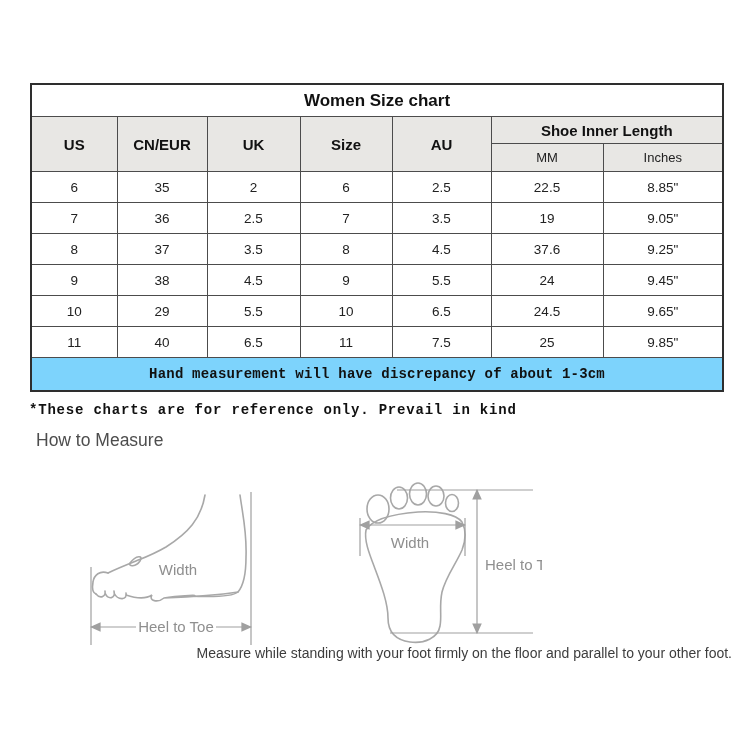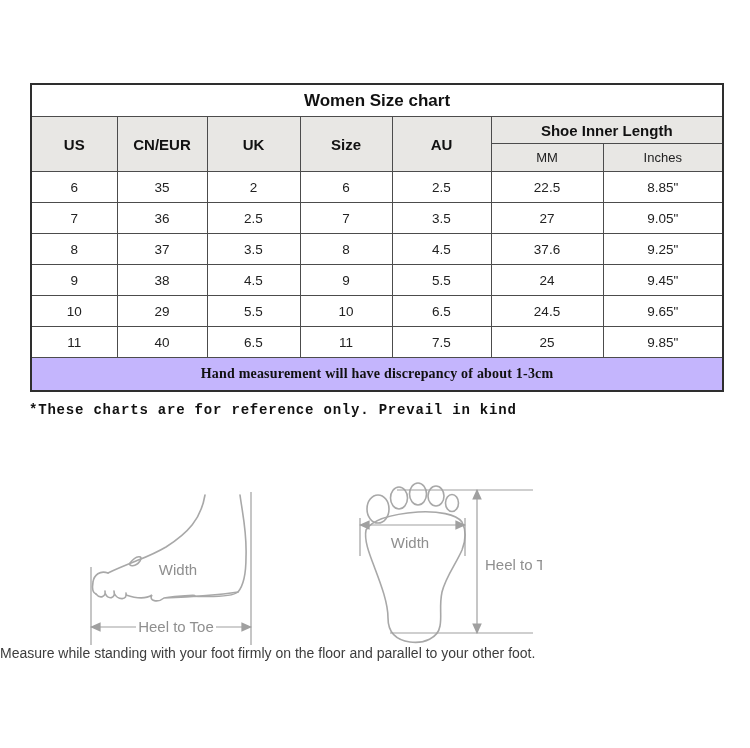--- a/index.html
+++ b/index.html
@@ -20,22 +20,22 @@
   td.chart-title{
     height:31px;font-size:17px;font-weight:bold;background:#ffffff;color:#111;
   }
   th.hdr{
     background:#e8e7e4;font-size:15px;font-weight:bold;color:#111;
   }
   tr.hdr-row1 th{height:26px;}
   tr.hdr-row2 th{height:27px;font-size:13px;font-weight:normal;color:#222;margin-left:24px;}
   td.cell{height:30px;font-size:13.5px;color:#222;background:#fff;}
   td.table-note{
-    height:32px;background:#c4b5fd;
-    font-family:Liberation Serif, serif;
+    height:32px;background:#7dd3fc;
+    font-family:Liberation Mono, monospace;
     font-weight:bold;font-size:14px;letter-spacing:0.2px;color:#111;
   }
   
   .ref-note{
     position:absolute;left:29px;top:402px;
     font-family:"Liberation Mono","DejaVu Sans Mono",monospace;
     font-weight:bold;font-size:14px;letter-spacing:0.8px;color:#111;
     white-space:nowrap;
   }
   .howto-heading{
@@ -44,21 +44,21 @@
   }
   .howto-sub{
     position:absolute;left:36px;top:457px;
     font-size:13.5px;color:#4a4a4a;
   }
   .diagram{position:absolute;}
   .diagram text{
     font-family:"Liberation Sans",sans-serif;font-size:15px;fill:#8f8f8f;
   }
   .caption{
-    position:absolute;left:0;top:645px;width:732px;text-align:left;
+    position:absolute;left:0;top:645px;width:732px;text-align:right;
     font-size:14px;color:#3d3d3d;
   }
 </style>
 </head>
 <body>
 
 <div class="sheet">
 
   <table class="size-chart">
     <colgroup>
@@ -95,21 +95,21 @@
         <td class="cell">2.5</td>
         <td class="cell">22.5</td>
         <td class="cell">8.85"</td>
       </tr>
       <tr>
         <td class="cell">7</td>
         <td class="cell">36</td>
         <td class="cell">2.5</td>
         <td class="cell">7</td>
         <td class="cell">3.5</td>
-        <td class="cell">27</td>
+        <td class="cell">19</td>
         <td class="cell">9.05"</td>
       </tr>
       <tr>
         <td class="cell">8</td>
         <td class="cell">37</td>
         <td class="cell">3.5</td>
         <td class="cell">8</td>
         <td class="cell">4.5</td>
         <td class="cell">37.6</td>
         <td class="cell">9.25"</td>
@@ -142,20 +142,21 @@
         <td class="cell">9.85"</td>
       </tr>
 
       <tr>
         <td class="table-note" colspan="7">Hand measurement will have discrepancy of about 1-3cm</td>
       </tr>
     </tbody>
   </table>
 
   <div class="ref-note">*These charts are for reference only. Prevail in kind</div>
+  <div class="howto-heading">How to Measure</div>
 
   <svg class="diagram" style="left:88px;top:487px" width="260" height="165" viewBox="0 0 260 165">
     <defs>
       <marker id="arrL" markerWidth="9" markerHeight="8" refX="1" refY="4" orient="auto">
         <path d="M9,0 L0,4 L9,8 Z" fill="#a0a0a0"></path>
       </marker>
       <marker id="arrR" markerWidth="9" markerHeight="8" refX="8" refY="4" orient="auto">
         <path d="M0,0 L9,4 L0,8 Z" fill="#a0a0a0"></path>
       </marker>
     </defs>

